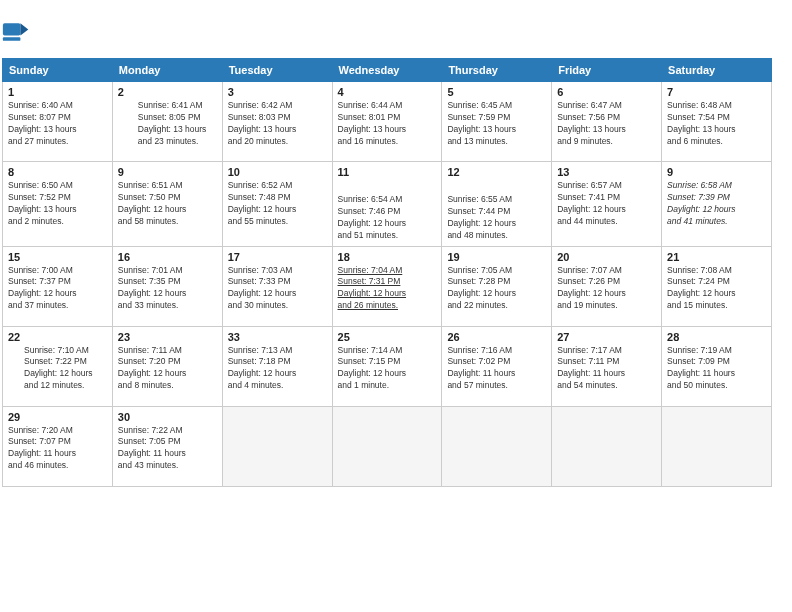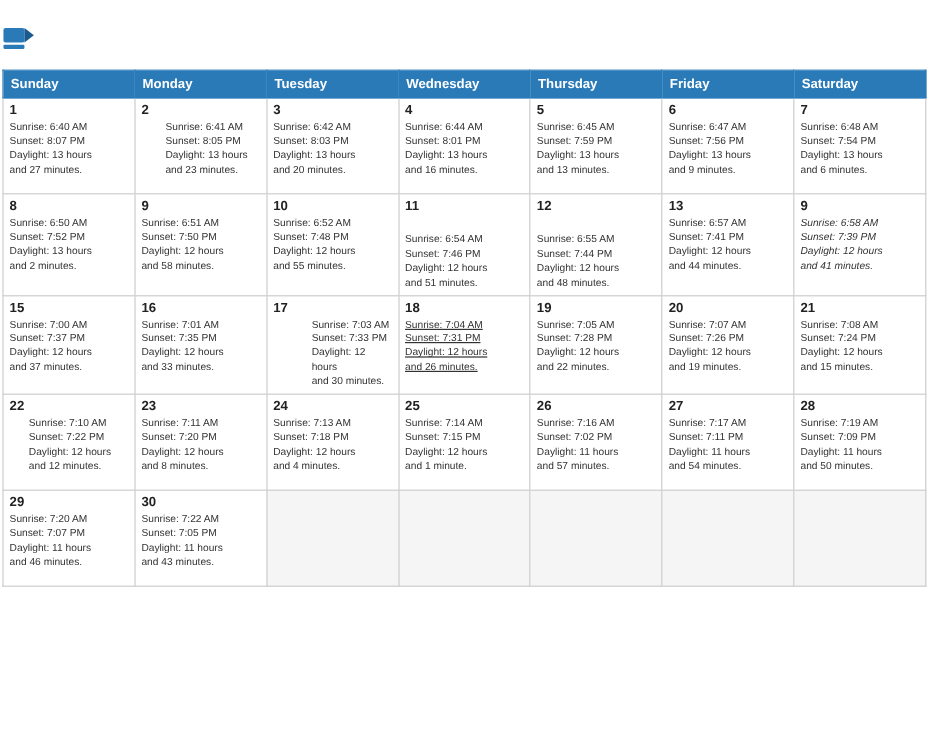--- a/index.html
+++ b/index.html
@@ -235,21 +235,21 @@
           </td>
           <td>
             <span class="day-num">16</span>
             <div class="cell-text" style="white-space: pre-line;">Sunrise: 7:01 AM
 Sunset: 7:35 PM
 Daylight: 12 hours
 and 33 minutes.</div>
           </td>
           <td>
             <span class="day-num">17</span>
-            <div class="cell-text" style="white-space: pre-line; margin-left: 32px;">Sunrise: 7:03 AM
+            <div class="cell-text" style="white-space: pre-line;">Sunrise: 7:03 AM
 Sunset: 7:33 PM
 Daylight: 12 hours
 and 30 minutes.</div>
           </td>
           <td>
             <span class="day-num">18</span>
             <div class="cell-text" style="white-space: pre-line; text-decoration: underline;">Sunrise: 7:04 AM
 Sunset: 7:31 PM
 Daylight: 12 hours
 and 26 minutes.</div>
@@ -285,21 +285,21 @@
 and 12 minutes.</div>
           </td>
           <td>
             <span class="day-num">23</span>
             <div class="cell-text" style="white-space: pre-line;">Sunrise: 7:11 AM
 Sunset: 7:20 PM
 Daylight: 12 hours
 and 8 minutes.</div>
           </td>
           <td>
-            <span class="day-num">24</span>
+            <span class="day-num">33</span>
             <div class="cell-text" style="white-space: pre-line;">Sunrise: 7:13 AM
 Sunset: 7:18 PM
 Daylight: 12 hours
 and 4 minutes.</div>
           </td>
           <td>
             <span class="day-num">25</span>
             <div class="cell-text" style="white-space: pre-line;">Sunrise: 7:14 AM
 Sunset: 7:15 PM
 Daylight: 12 hours

